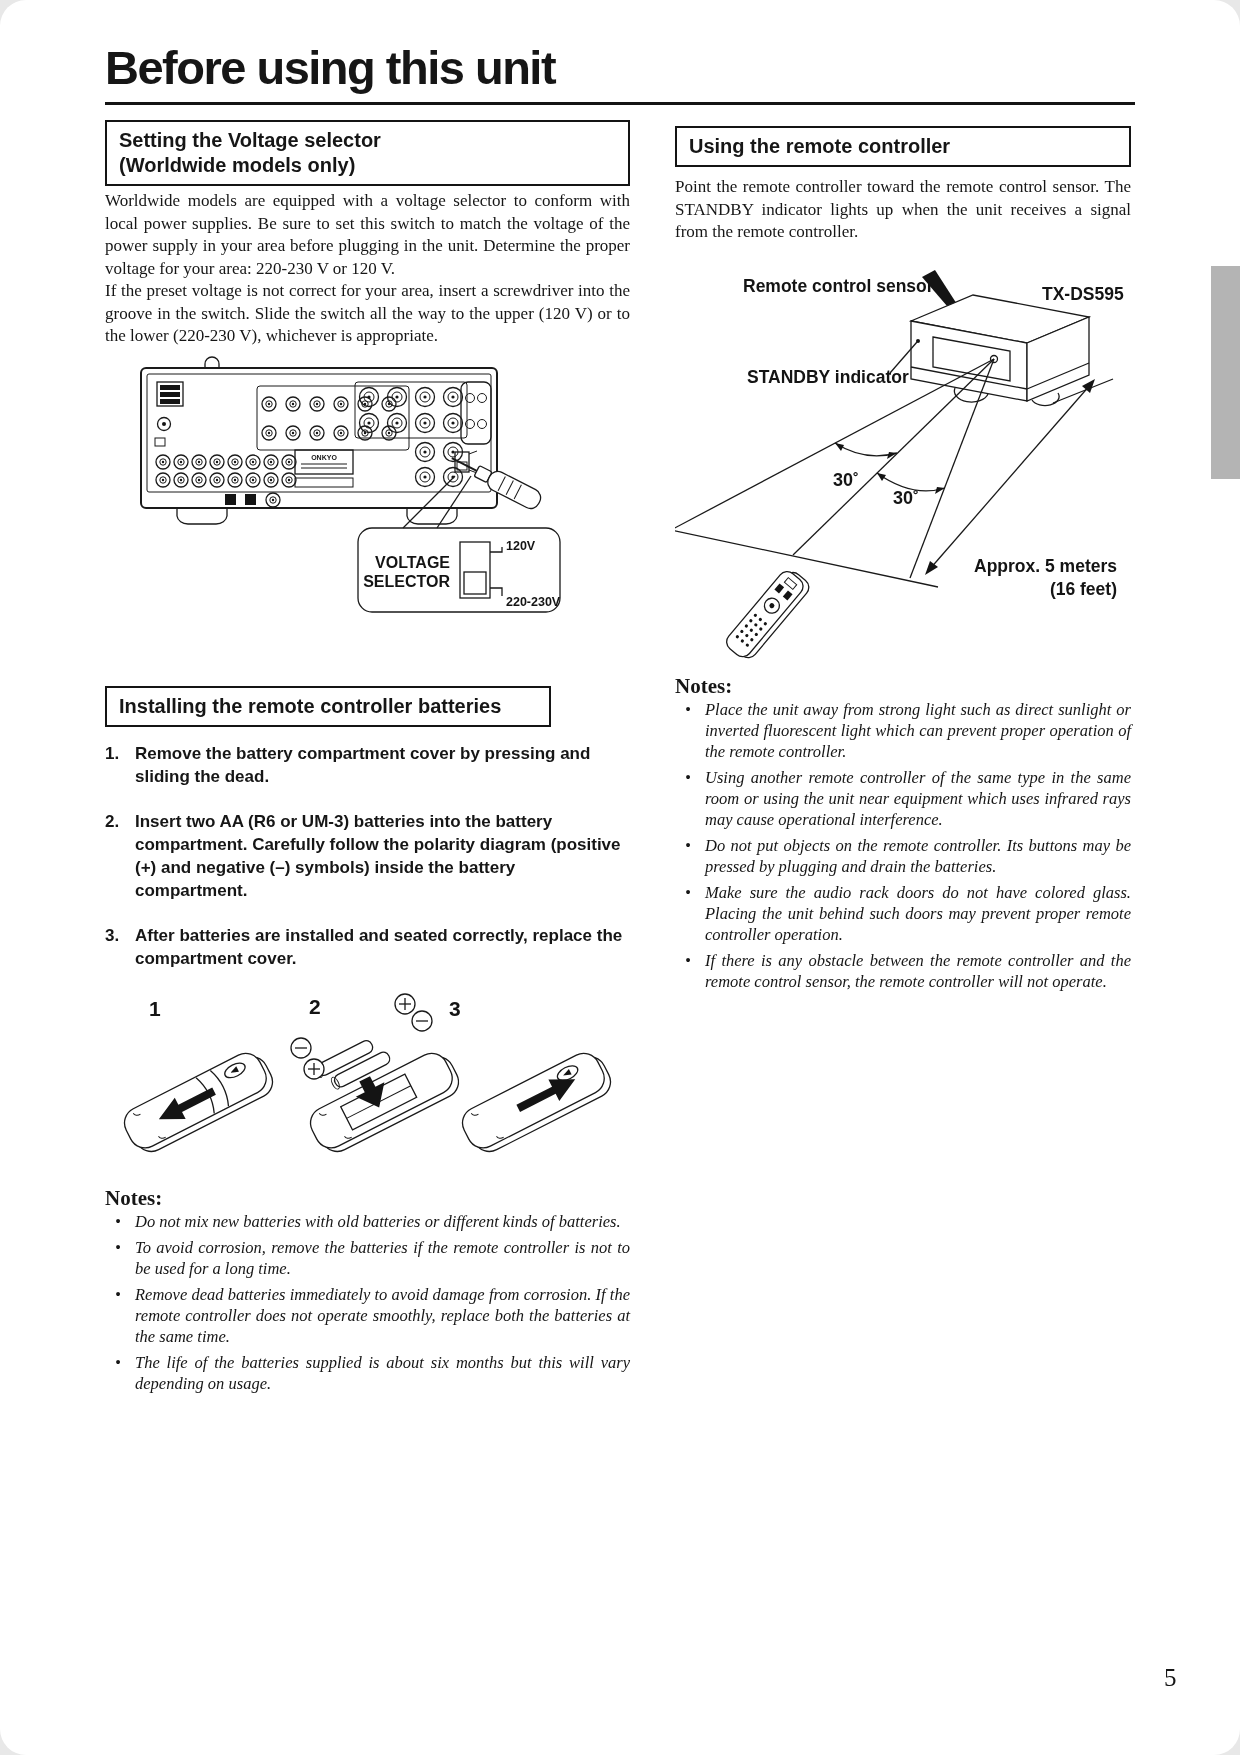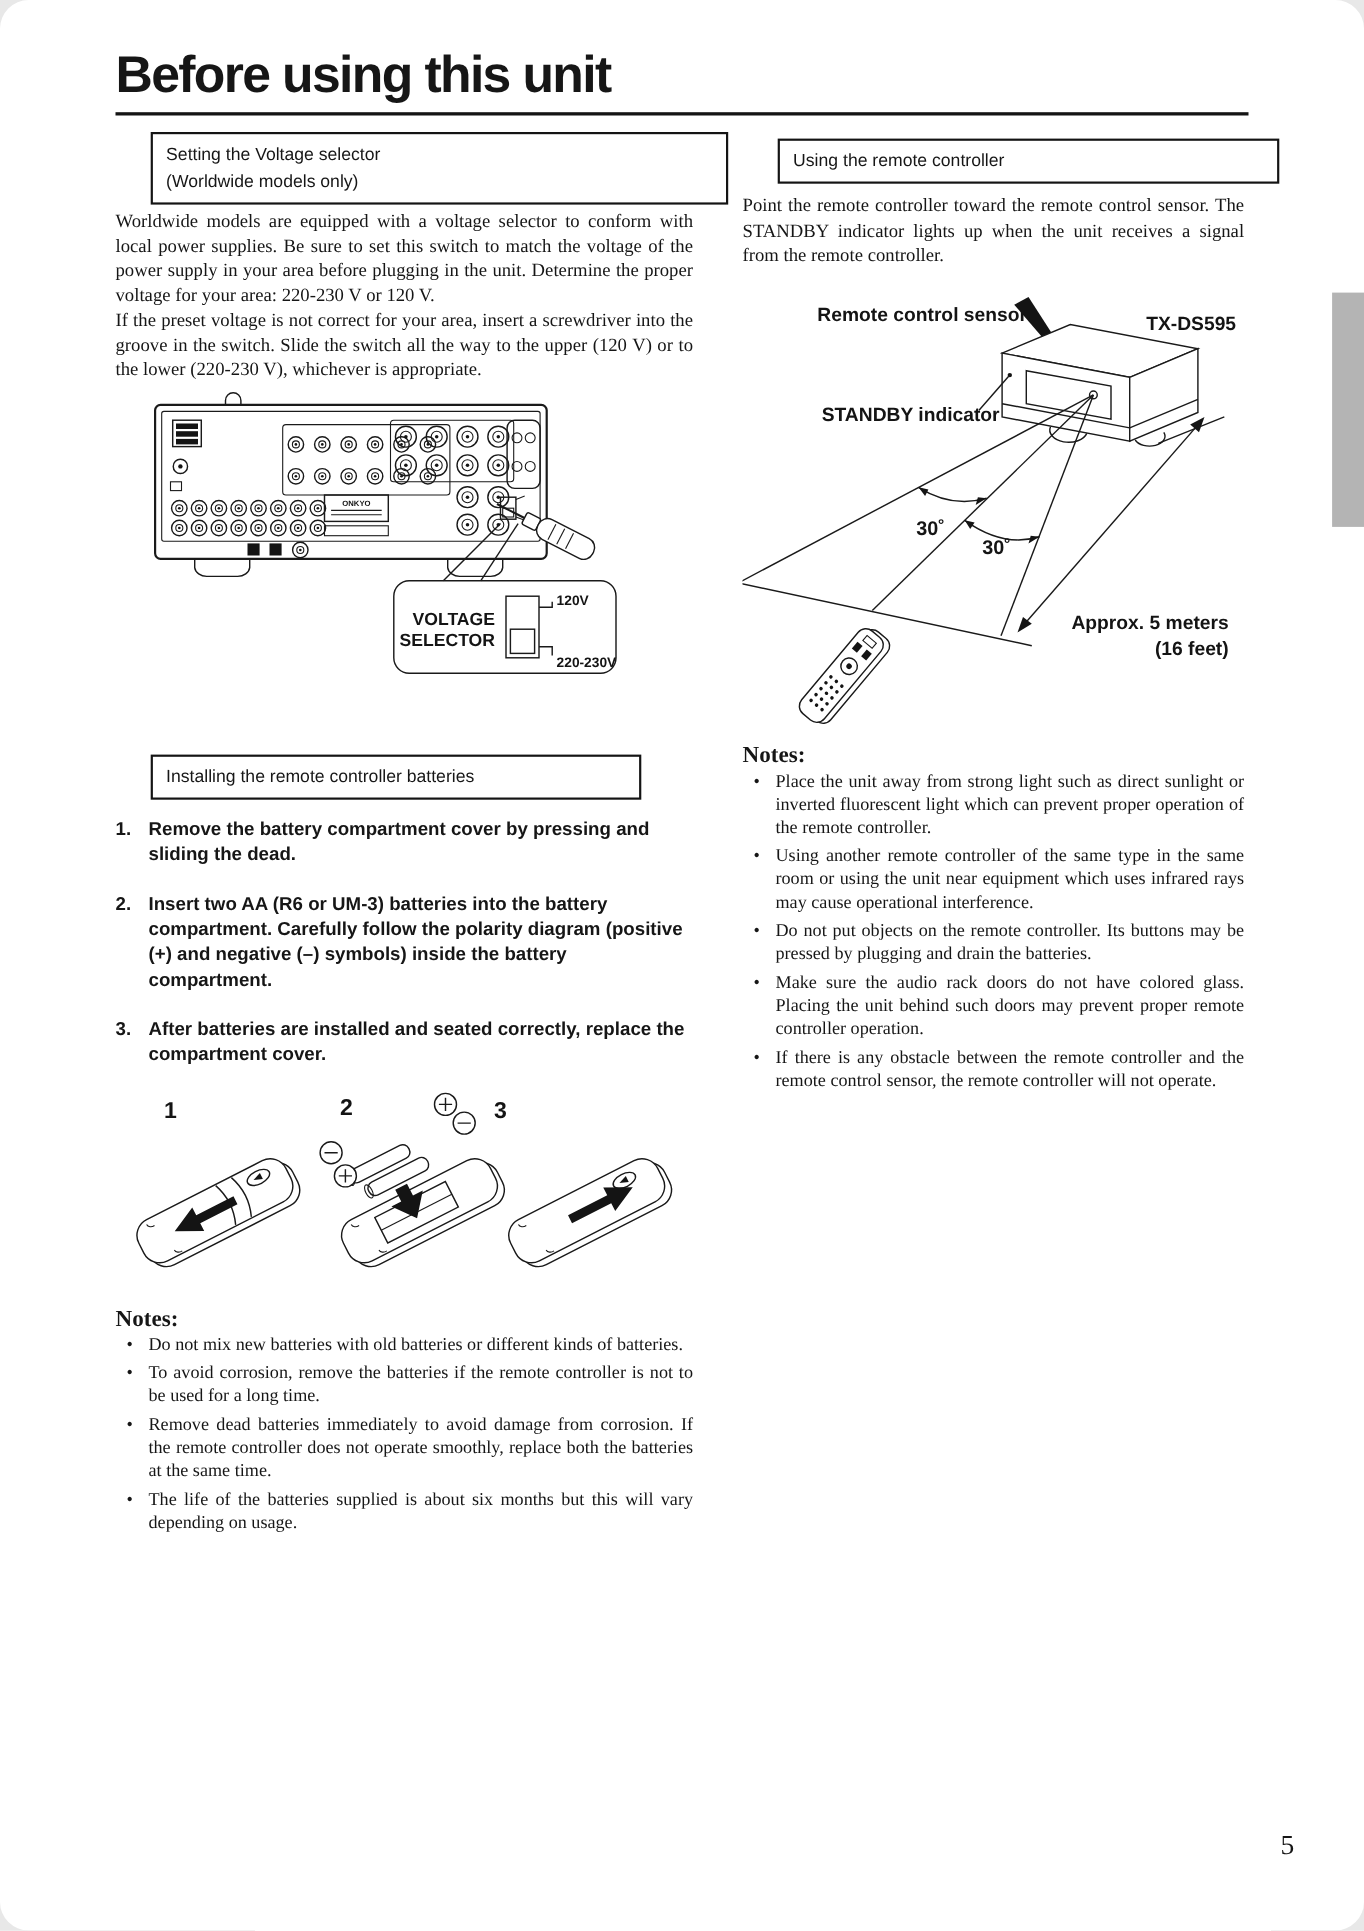--- a/index.html
+++ b/index.html
@@ -2,38 +2,38 @@
 <html><head>
 <meta charset="utf-8">
 <style>
   html,body{margin:0;padding:0;background:#e8e8e8;}
   .sheet{position:relative;width:1240px;height:1755px;background:#ffffff;margin:0 auto;
          font-family:"Liberation Serif", serif;color:#161616;overflow:hidden;border-radius:26px;}
   .abs{position:absolute;}
   .title{left:105px;top:40px;font-family:"Liberation Sans",sans-serif;font-weight:bold;
          font-size:47px;letter-spacing:-1.5px;}
   .rule{left:105px;top:102px;width:1030px;height:3px;background:#141414;}
-  .hbox{border:2px solid #141414;font-family:"Liberation Sans",sans-serif;font-weight:normal;
-        font-size:16px;line-height:25px;padding:6px 12px;box-sizing:border-box;background:#fff;margin-left:32px;}
+  .hbox{border:2px solid #141414;font-family:"Liberation Sans",sans-serif;font-weight:bold;
+        font-size:20px;line-height:25px;padding:6px 12px;box-sizing:border-box;background:#fff;}
   .box1{left:105px;top:120px;width:525px;}
   .box2{left:105px;top:686px;width:446px;}
   .box3{left:675px;top:126px;width:456px;}
   .body-text{font-size:17px;line-height:22.5px;text-align:justify;}
   .para1{left:105px;top:190px;width:525px;}
   .paraR{left:675px;top:176px;width:456px;}
   .steps{left:105px;top:742px;width:525px;font-family:"Liberation Sans",sans-serif;
          font-weight:bold;font-size:17px;line-height:23px;}
   .step{display:flex;margin-bottom:22px;}
   .step-num{flex:none;width:30px;}
   .step-text{flex:1;}
   .notes{font-size:16.5px;line-height:21px;}
   .notesL{left:105px;top:1188px;width:525px;}
   .notesR{left:675px;top:676px;width:456px;}
   .notes-h{font-weight:bold;font-size:21px;margin-bottom:2px;}
-  .notes ul{list-style:none;margin:0;padding:0;}
+  .notes ul{list-style:none;margin:0;padding:0;font-style:italic;}
   .notes li{position:relative;padding-left:30px;margin-bottom:5px;text-align:justify;}
   .notes li::before{content:"\2022";position:absolute;left:10px;}
   .graytab{left:1211px;top:266px;width:29px;height:213px;background:#b4b4b4;}
   .pagenum{left:1164px;top:1664px;font-size:25px;}
   svg{display:block;}
   .ln{fill:none;stroke:#1a1a1a;stroke-width:1.3;}
   .ln2{fill:none;stroke:#1a1a1a;stroke-width:2;}
   .lnth{fill:none;stroke:#1a1a1a;stroke-width:1;}
   .fl{fill:#141414;stroke:none;}
   .wf{fill:#ffffff;stroke:#1a1a1a;stroke-width:1.3;}

